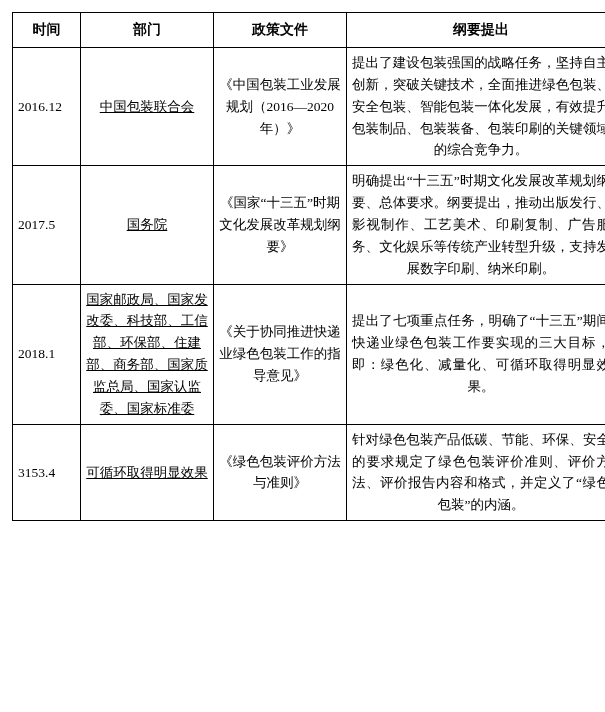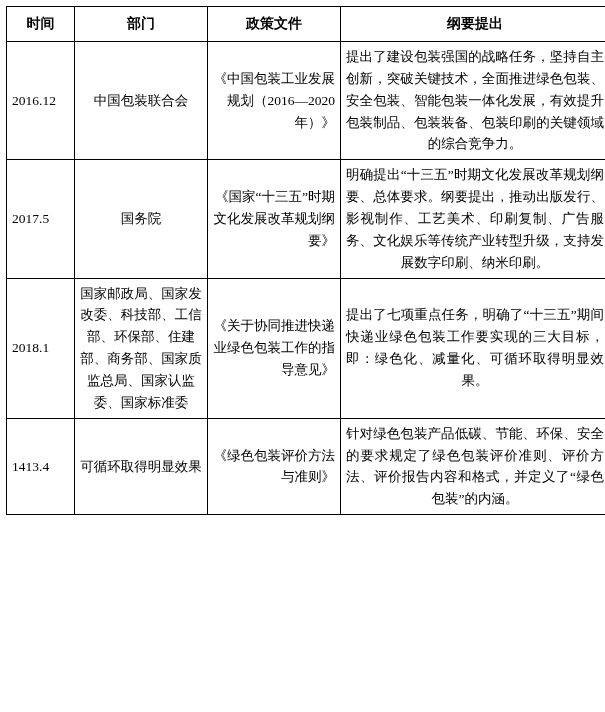--- a/index.html
+++ b/index.html
@@ -10,21 +10,21 @@
   body {
     width: 605px;
     height: 712px;
     font-family: "Liberation Serif", "DejaVu Serif", serif;
     color: #000000;
     overflow: hidden;
   }
   .table-wrap {
     width: 597px;
     box-sizing: border-box;
-    padding: 5px;
+    padding: 11px;
   }
   table.policy-table {
     border-collapse: collapse;
     width: 603px;
     margin: 1px 0 0 1px;
     table-layout: fixed;
   }
   table.policy-table th,
   table.policy-table td {
     border: 1px solid #000000;
@@ -45,23 +45,24 @@
   col.c-doc  { width: 133px; }
   col.c-main { width: 269px; }
 
   td.time {
     text-align: left;
     font-size: 13px;
   }
   td.dept {
     text-align: center;
     font-size: 13.5px;
+    text-decoration: underline;
   }
   td.doc {
-    text-align: right;
+    text-align: center;
     font-size: 13.5px;
   }
   td.main {
     text-align: justify;
     text-align-last: center;
     font-size: 13.5px;
     padding-left: 6px;
     padding-right: 6px;
     margin-left: 8px;
   }
@@ -98,20 +99,20 @@
         <td class="doc">《国家“十三五”时期文化发展改革规划纲要》</td>
         <td class="main">明确提出“十三五”时期文化发展改革规划纲要、总体要求。纲要提出，推动出版发行、影视制作、工艺美术、印刷复制、广告服务、文化娱乐等传统产业转型升级，支持发展数字印刷、纳米印刷。</td>
       </tr>
       <tr>
         <td class="time">2018.1</td>
         <td class="dept">国家邮政局、国家发改委、科技部、工信部、环保部、住建部、商务部、国家质监总局、国家认监委、国家标准委</td>
         <td class="doc">《关于协同推进快递业绿色包装工作的指导意见》</td>
         <td class="main">提出了七项重点任务，明确了“十三五”期间快递业绿色包装工作要实现的三大目标，即：绿色化、减量化、可循环取得明显效果。</td>
       </tr>
       <tr>
-        <td class="time">1413.4</td>
+        <td class="time">3153.4</td>
         <td class="dept">可循环取得明显效果</td>
         <td class="doc">《绿色包装评价方法与准则》</td>
         <td class="main">针对绿色包装产品低碳、节能、环保、安全的要求规定了绿色包装评价准则、评价方法、评价报告内容和格式，并定义了“绿色包装”的内涵。</td>
       </tr>
     </tbody>
   </table>
 </div>
 
 </body></html>

